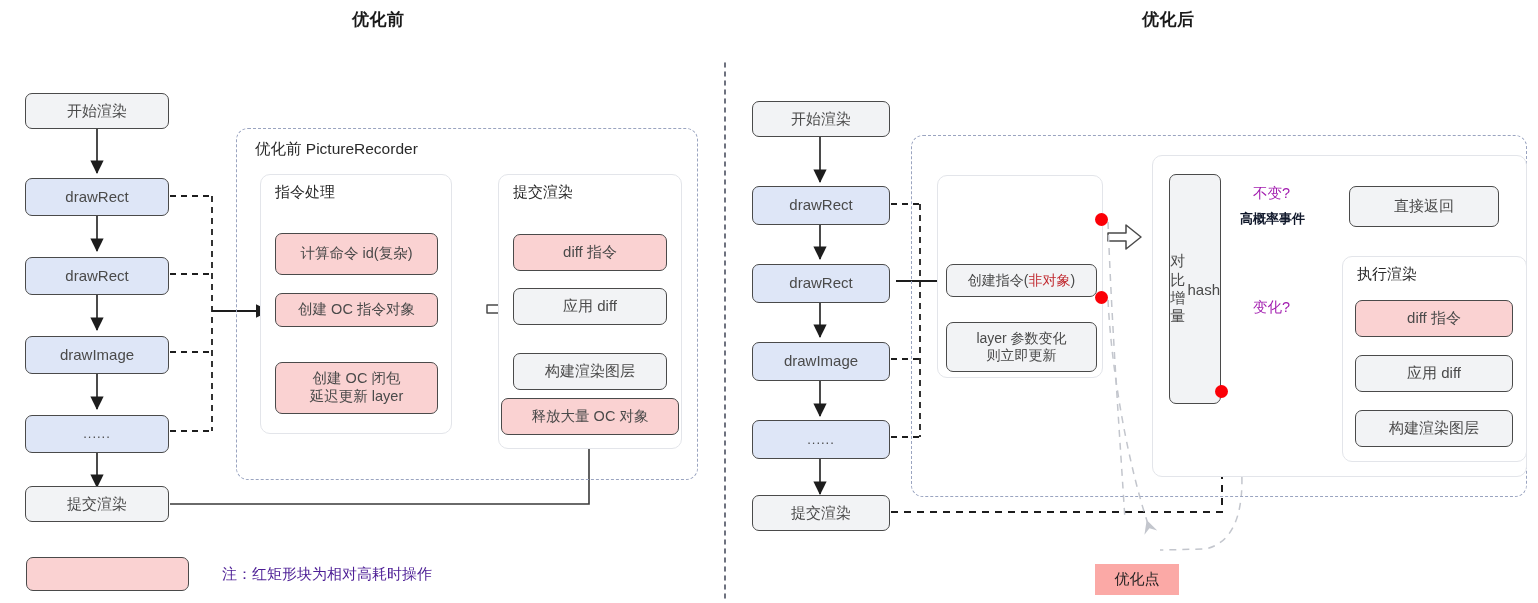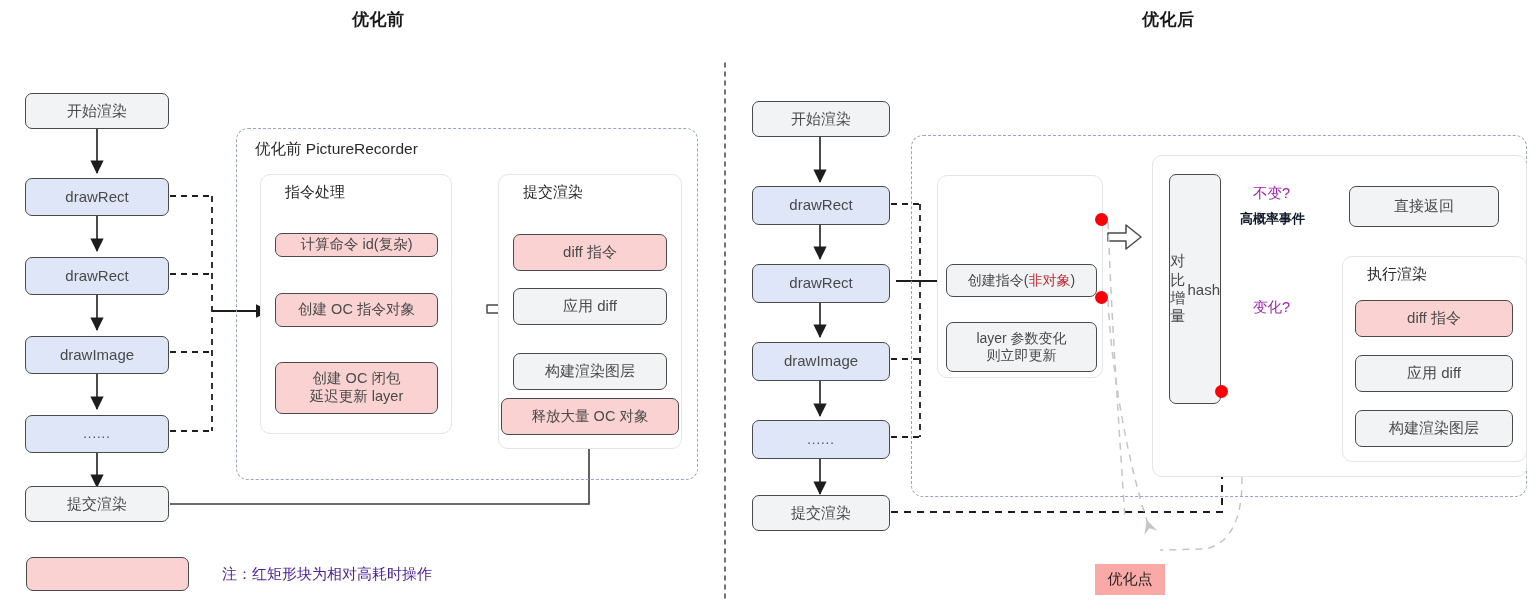--- a/index.html
+++ b/index.html
@@ -70,21 +70,21 @@
   .panel{
     position:absolute;
     box-sizing:border-box;
     border:1.3px solid #e3e5ea;
     border-radius:10px;
     background:#ffffff;
     z-index:2;
   }
   .panel .plabel{
     position:absolute;
-    top:8px;left:24px;
+    top:8px;left:14px;
     font-size:15px;
     color:#2a2a2a;
     white-space:nowrap;
   }
   
   .wlabel{
     position:absolute;
     font-size:14.5px;
     color:#a21caf;
     white-space:nowrap;
@@ -218,21 +218,21 @@
   </div>
   <div class="node white" style="left:25px;top:486px;width:144px;height:36px;">提交渲染</div>
 
   <div class="group-dashed" style="left:236px;top:128px;width:462px;height:352px;">
     <span class="glabel">优化前 PictureRecorder</span>
   </div>
 
   <div class="panel" style="left:260px;top:174px;width:192px;height:260px;">
     <span class="plabel">指令处理</span>
   </div>
-  <div class="node red tight" style="left:275px;top:233px;width:163px;height:24px;">计算命令 id(复杂)</div>
+  <div class="node red tight" style="left:275px;top:233px;width:163px;height:42px;">计算命令 id(复杂)</div>
   <div class="node red tight" style="left:275px;top:293px;width:163px;height:34px;">创建 OC 指令对象</div>
   <div class="node red tight" style="left:275px;top:362px;width:163px;height:52px;">
     <span style="white-space:pre-line;">创建 OC 闭包
 延迟更新 layer</span>
   </div>
 
   <div class="panel" style="left:498px;top:174px;width:184px;height:275px;">
     <span class="plabel">提交渲染</span>
   </div>
   <div class="node red" style="left:513px;top:234px;width:154px;height:37px;">diff 指令</div>
@@ -282,15 +282,15 @@
 
   <div class="node white" style="left:1349px;top:186px;width:150px;height:41px;">直接返回</div>
 
   <div class="panel" style="left:1342px;top:256px;width:185px;height:206px;">
     <span class="plabel">执行渲染</span>
   </div>
   <div class="node red" style="left:1355px;top:300px;width:158px;height:37px;">diff 指令</div>
   <div class="node white" style="left:1355px;top:355px;width:158px;height:37px;">应用 diff</div>
   <div class="node white" style="left:1355px;top:410px;width:158px;height:37px;">构建渲染图层</div>
 
-  <div class="tag-opt" style="left:1095px;top:564px;width:70px;height:31px;">优化点</div>
+  <div class="tag-opt" style="left:1095px;top:564px;width:84px;height:31px;">优化点</div>
 
 </div>
 
 </body></html>

